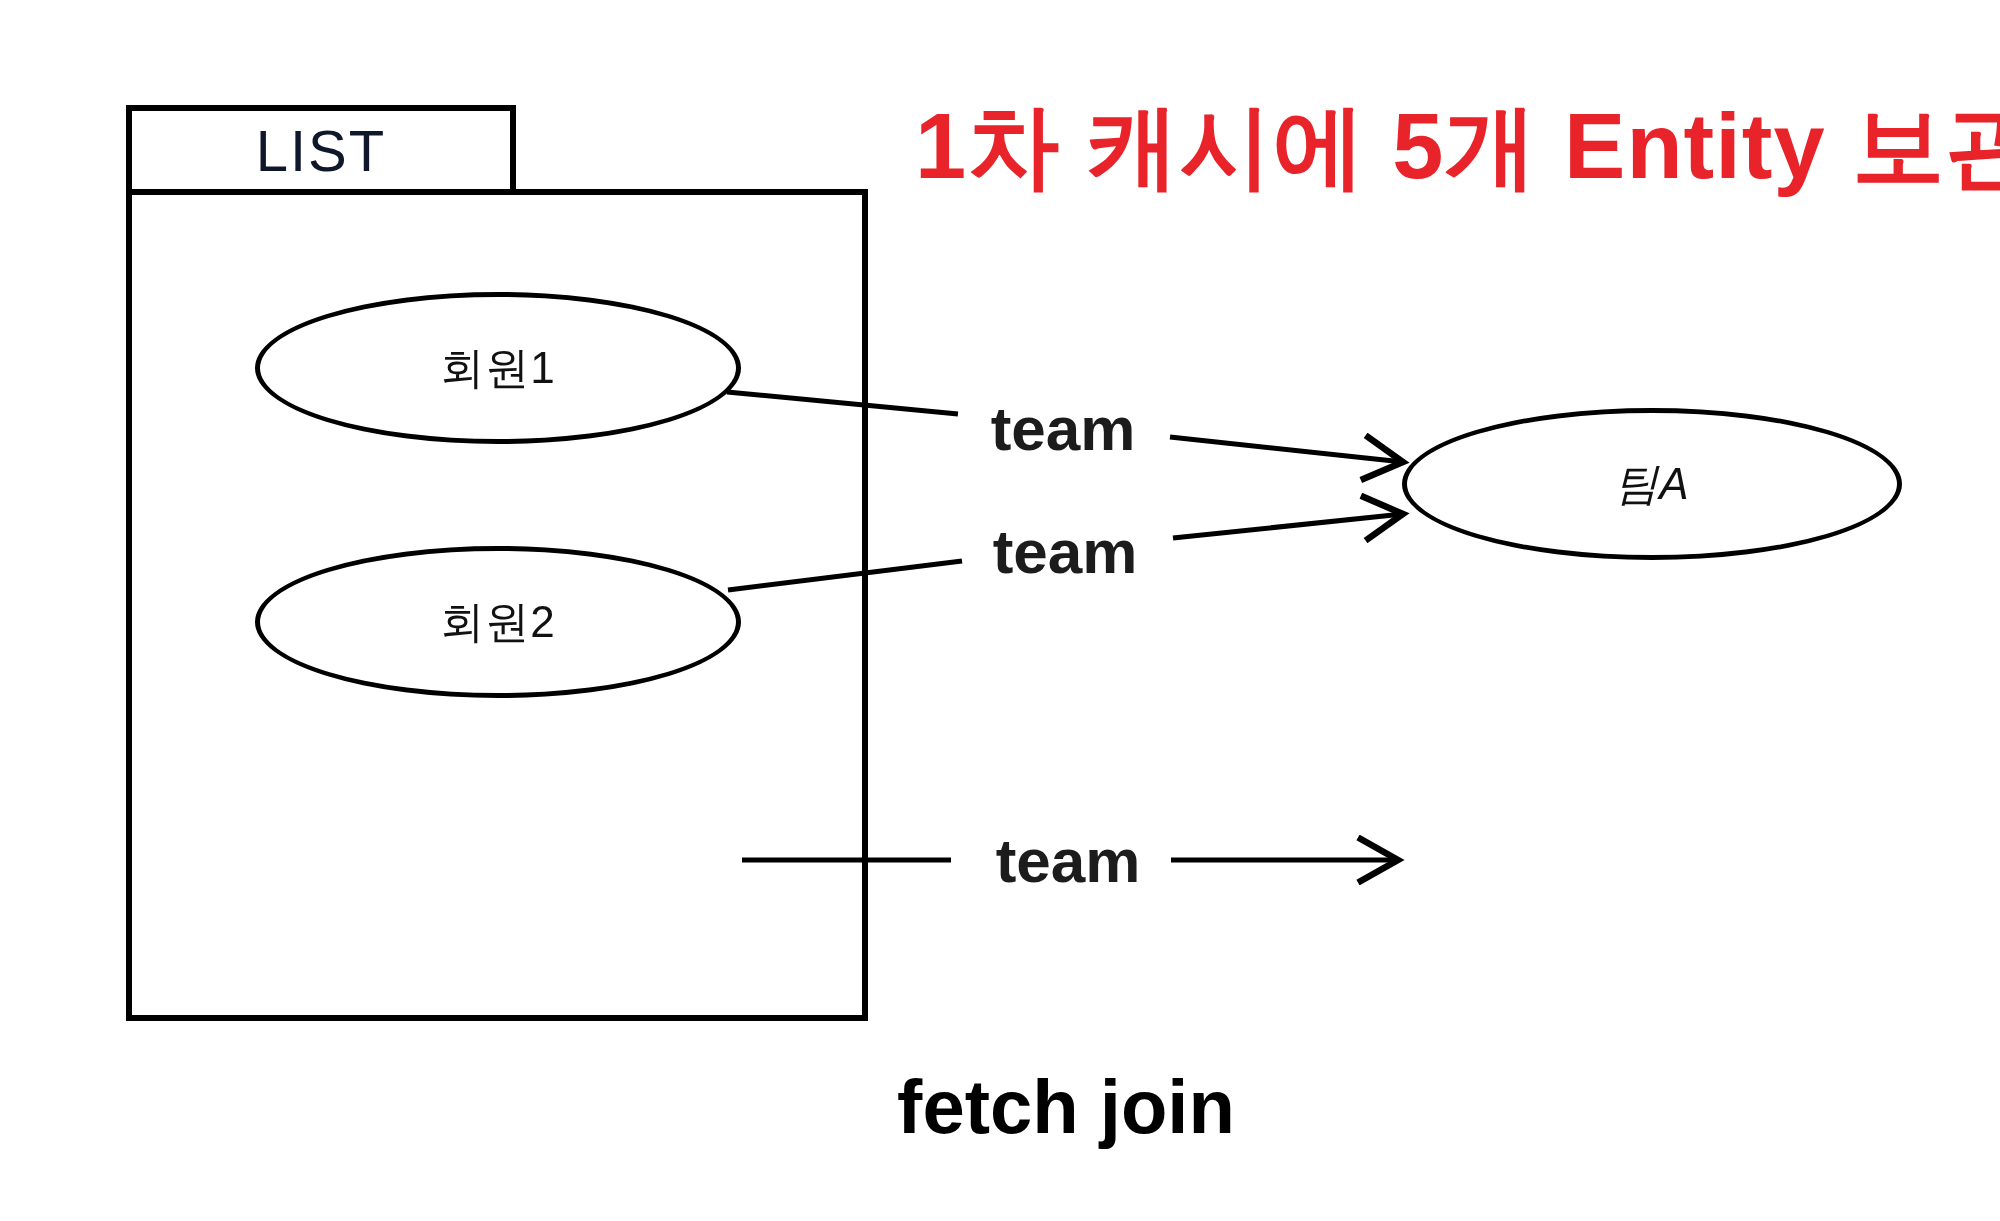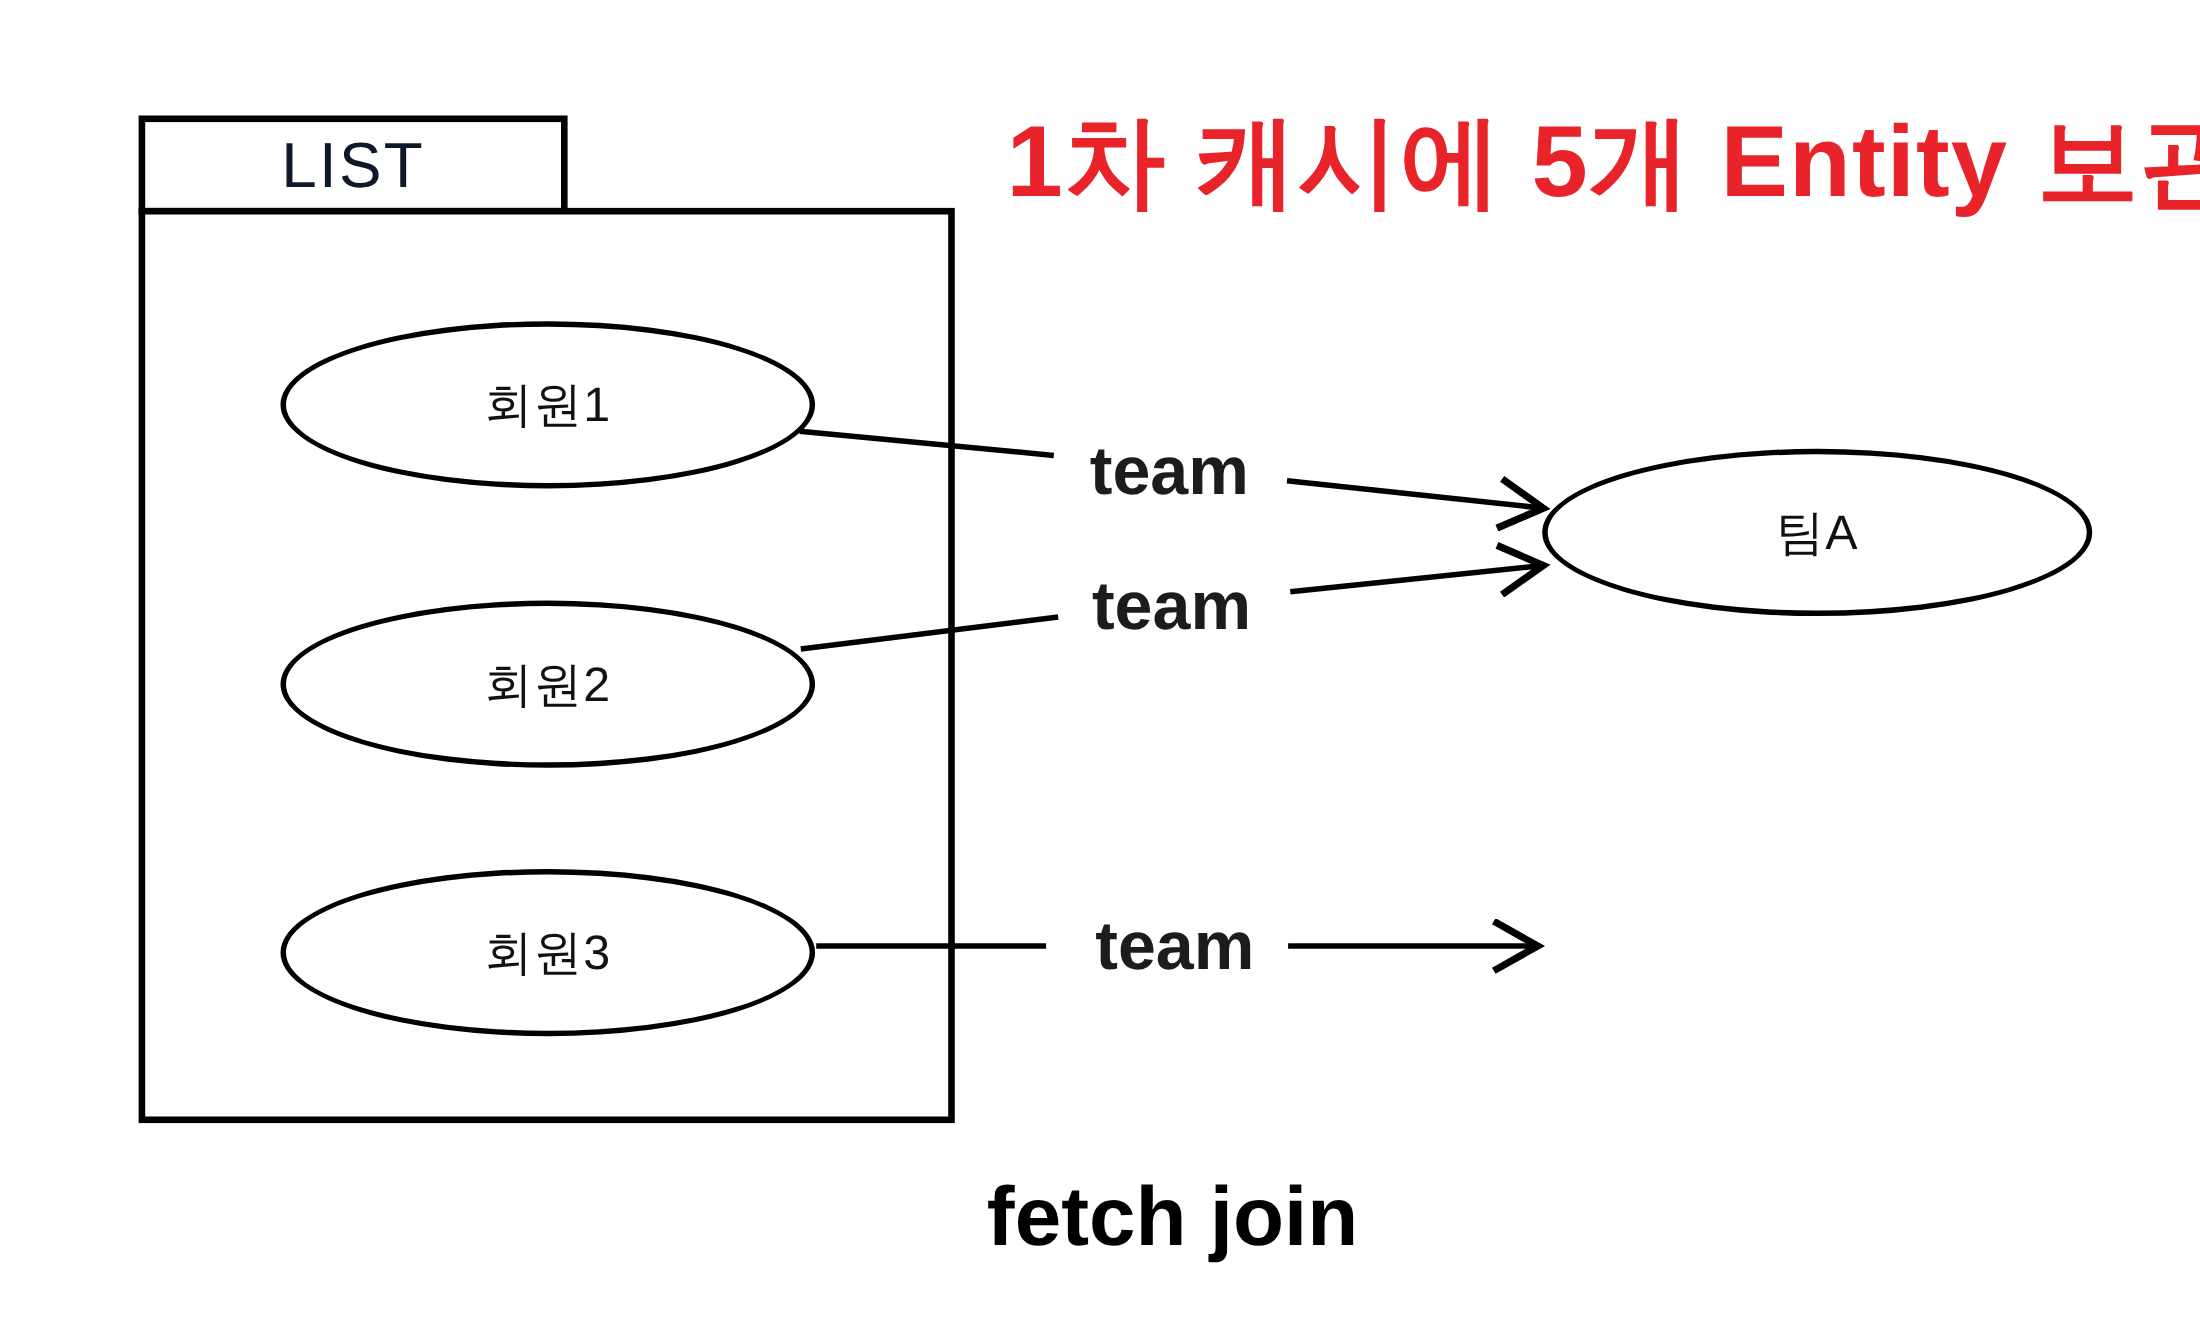--- a/index.html
+++ b/index.html
@@ -53,21 +53,21 @@
     letter-spacing: 1px;
   }
   .caption {
     left: 766px; top: 1066px; width: 600px; height: 80px;
     display: flex; align-items: center; justify-content: center;
     font-size: 76px; font-weight: 700; color: #000000;
   }
   .m1 { left: 255px; top: 292px; width: 486px; height: 152px; }
   .m2 { left: 255px; top: 546px; width: 486px; height: 152px; }
   .m3 { left: 255px; top: 790px; width: 486px; height: 152px; }
-  .ta { left: 1402px; top: 408px; width: 500px; height: 152px; }
+  .ta { left: 1402px; top: 408px; width: 500px; height: 152px; font-style: italic; }
   .tb { left: 1402px; top: 786px; width: 500px; height: 152px; }
   .lbl1 { left: 913px; top: 393px; }
   .lbl2 { left: 915px; top: 516px; }
   .lbl3 { left: 918px; top: 825px; }
 </style>
 </head>
 <body>
 
 <div class="canvas">
 
@@ -93,23 +93,20 @@
   <div class="abs note" style="color: rgb(232, 35, 42);">1차 캐시에 5개 Entity 보관</div>
 
   <div class="abs list-label">LIST</div>
 
   <div class="ellipse m1">
     <span>회원1</span>
   </div>
   <div class="ellipse m2">
     <span>회원2</span>
   </div>
-  <div class="ellipse m3">
-    <span>회원3</span>
-  </div>
 
   <div class="ellipse ta">
     <span>팀A</span>
   </div>
 
   <div class="abs edge-label lbl1">team</div>
   <div class="abs edge-label lbl2">team</div>
   <div class="abs edge-label lbl3">team</div>
 
   <div class="abs caption">fetch join</div>

